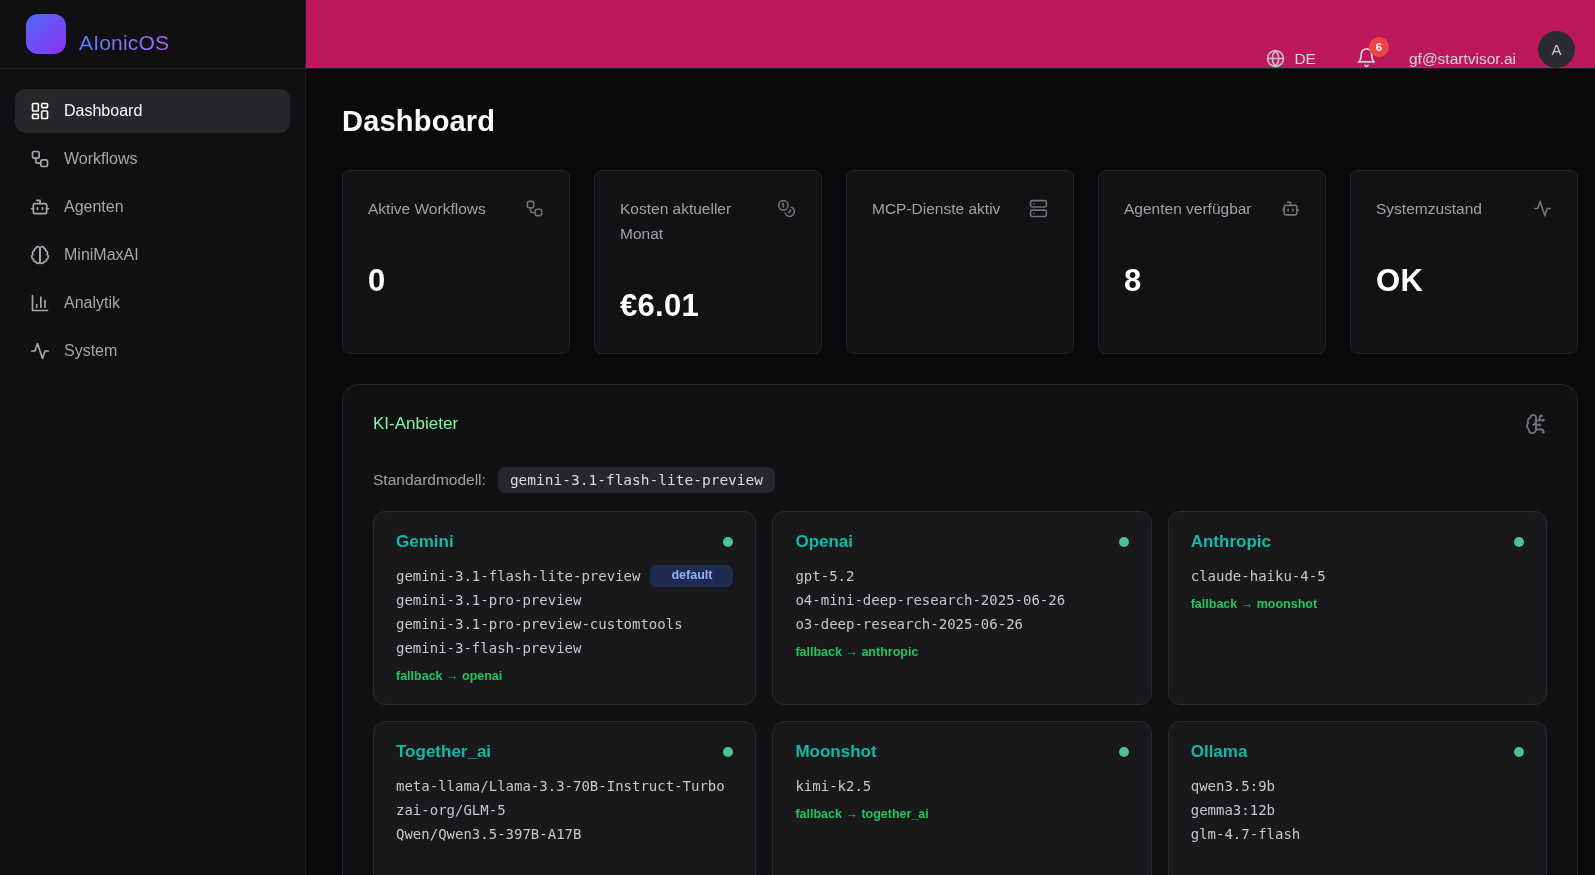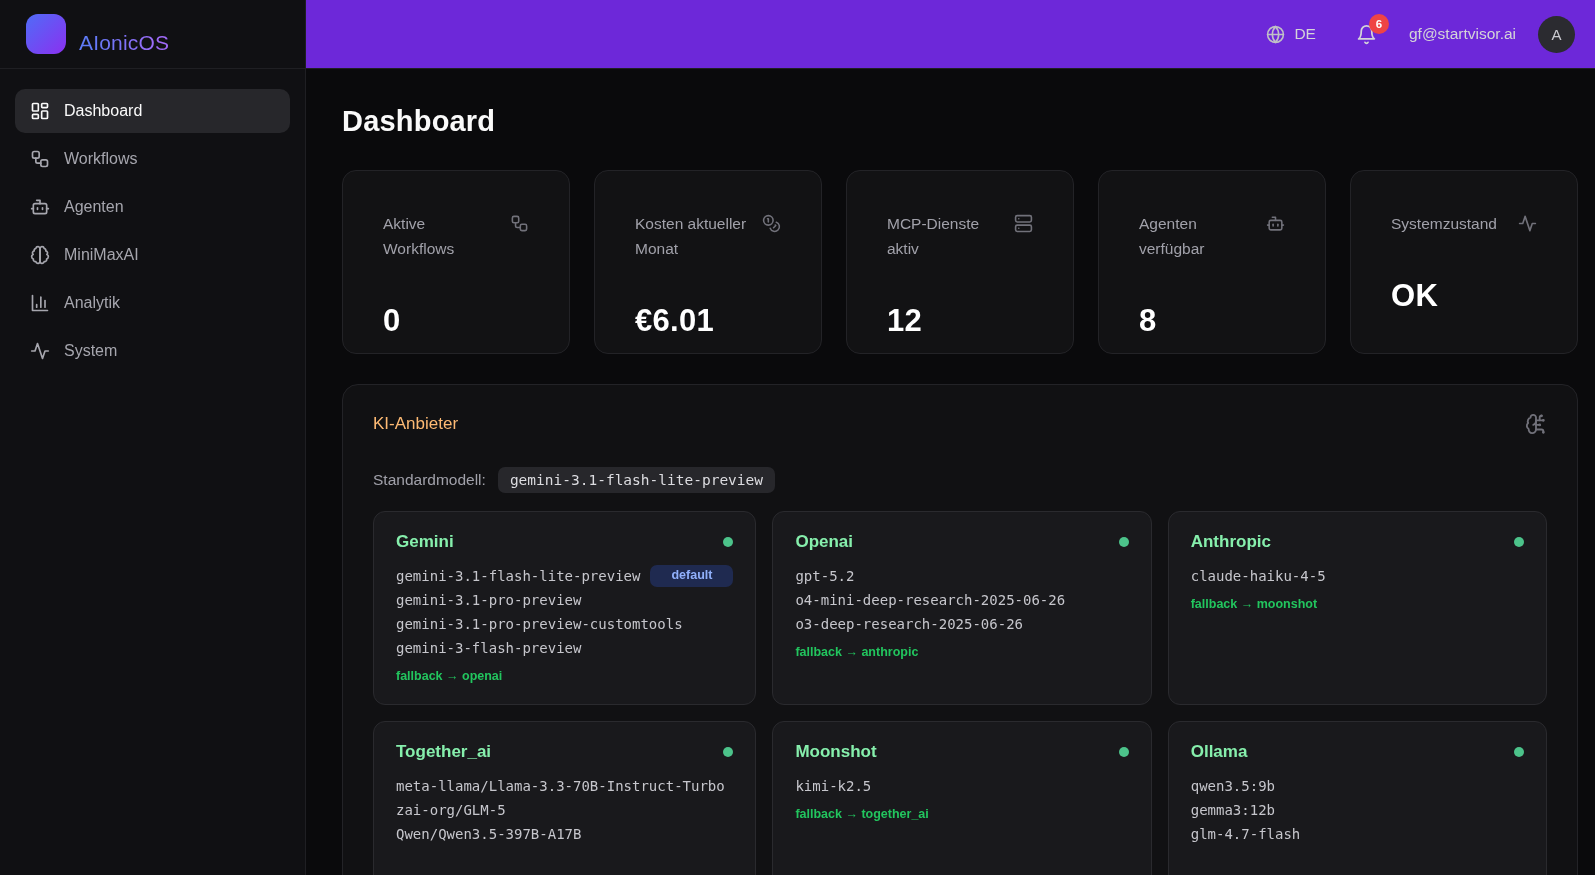--- a/index.html
+++ b/index.html
@@ -24,50 +24,50 @@
   .brand-name{font-size:21px;font-weight:400;letter-spacing:.2px;
     background:linear-gradient(90deg,#5f7bf7 10%,#a06af8 90%);
     -webkit-background-clip:text;background-clip:text;color:transparent;margin-top:18px;}
   .nav{padding:20px 15px;display:flex;flex-direction:column;gap:4px;}
   .nav-item{display:flex;align-items:center;gap:14px;height:44px;padding:0 15px;border-radius:10px;color:#a6a6ae;font-size:16px;cursor:pointer;}
   .nav-item.active{background:#27272b;color:#fafafa;}
   .nav-item svg{width:20px;height:20px;flex:none;}
 
   
   .main{flex:1;display:flex;flex-direction:column;min-width:0;}
-  .topbar{height:69px;min-height:69px;border-bottom:1px solid #1f1f23;display:flex;align-items:center;justify-content:flex-end;padding:0 20px;gap:22px;background:#6d28d9;}
+  .topbar{height:69px;min-height:69px;border-bottom:1px solid #1f1f23;display:flex;align-items:flex-end;justify-content:flex-end;padding:0 20px;gap:22px;background:#be185d;}
   .lang{display:flex;align-items:center;gap:9px;color:#d4d4d8;font-size:15.5px;cursor:pointer;}
   .lang svg{width:19px;height:19px;color:#c0c0c6;}
   .bell-wrap{position:relative;margin:0 10px 0 18px;cursor:pointer;display:flex;}
   .bell-wrap svg{width:21px;height:21px;color:#d4d4d8;}
   .notif-badge{position:absolute;top:-10px;right:-12px;min-width:20px;height:20px;border-radius:10px;background:var(--badge);color:#fff;font-size:11.5px;font-weight:700;display:flex;align-items:center;justify-content:center;padding:0 5px;}
   .email{color:#d4d4d8;font-size:15.5px;}
   .avatar{width:37px;height:37px;border-radius:50%;background:#2b2b30;display:flex;align-items:center;justify-content:center;color:#c9c9cf;font-size:15px;cursor:pointer;}
 
   .content{flex:1;padding:28px 17px 0 36px;overflow:hidden;}
   .page-title{margin:8px 0 0;font-size:29px;font-weight:700;letter-spacing:.2px;color:#fafafa;}
 
   
   .stats-grid{display:grid;grid-template-columns:repeat(5,1fr);gap:24px;margin-top:32px;}
-  .stat-card{background:#121214;border:1px solid #232327;border-radius:14px;padding:40px;height:184px;}
+  .stat-card{background:#121214;border:1px solid #232327;border-radius:8px;padding:25px;height:184px;}
   .stat-head{display:flex;justify-content:space-between;align-items:flex-start;gap:10px;color:#a1a1aa;font-size:15.5px;line-height:25px;}
   .stat-head svg{width:19px;height:19px;color:#71717a;flex:none;margin-top:3px;}
   .stat-value{margin-top:42px;font-size:31px;font-weight:700;color:#ffffff;letter-spacing:.3px;}
 
   
   .panel{margin-top:30px;background:#111113;border:1px solid #232327;border-radius:16px;padding:28px 30px 30px;}
   .panel-head{display:flex;justify-content:space-between;align-items:center;}
-  .panel-title{margin:0;font-size:17px;font-weight:500;color:#fdba74;}
+  .panel-title{margin:0;font-size:17px;font-weight:500;color:#86efac;}
   .panel-head svg{width:22px;height:22px;color:#71717a;}
   .default-row{display:flex;align-items:center;gap:12px;margin-top:32px;color:#a1a1aa;font-size:15.5px;}
   .chip{font-family:"DejaVu Sans Mono",monospace;font-size:14.5px;color:#dcdce0;background:#27272b;padding:5px 12px;border-radius:7px;}
   .providers-grid{display:grid;grid-template-columns:repeat(3,1fr);gap:16px;margin-top:18px;}
   .provider-card{background:#19191c;border:1px solid #2a2a2e;border-radius:12px;padding:20px 22px;min-height:194px;}
   .provider-head{display:flex;justify-content:space-between;align-items:center;}
-  .provider-name{font-size:17px;font-weight:600;color:#86efac;}
+  .provider-name{font-size:17px;font-weight:600;color:#14b8a6;}
   .status-dot{width:10px;height:10px;border-radius:50%;background:var(--status-online);flex:none;}
   .models{margin-top:12px;}
   .model-line{display:flex;align-items:center;gap:10px;font-family:"DejaVu Sans Mono",monospace;font-size:14px;line-height:24px;color:#c6c6cc;white-space:nowrap;overflow:hidden;}
   .default-badge{font-family:"Liberation Sans",sans-serif;font-size:12.5px;font-weight:600;color:var(--default-badge-text);background:var(--default-badge-bg);padding:3px 21px;border-radius:7px;line-height:1.25;}
   .fallback{margin-top:9px;font-size:12.5px;color:#22c55e;font-weight:bold;}
   .hidden-defs{position:absolute;width:0;height:0;overflow:hidden;}
 </style>
 </head>
 <body>
 
@@ -235,21 +235,20 @@
     </div>
     <div class="stat-value">€6.01</div>
   </div>
           <div class="stat-card">
     <div class="stat-head">
       <span class="stat-label">MCP-Dienste aktiv</span>
       <svg>
                 <use href="#icon-server"></use>
               </svg>
     </div>
-    <div class="stat-value">12</div>
   </div>
           <div class="stat-card">
     <div class="stat-head">
       <span class="stat-label">Agenten verfügbar</span>
       <svg>
                 <use href="#icon-bot"></use>
               </svg>
     </div>
     <div class="stat-value">8</div>
   </div>

